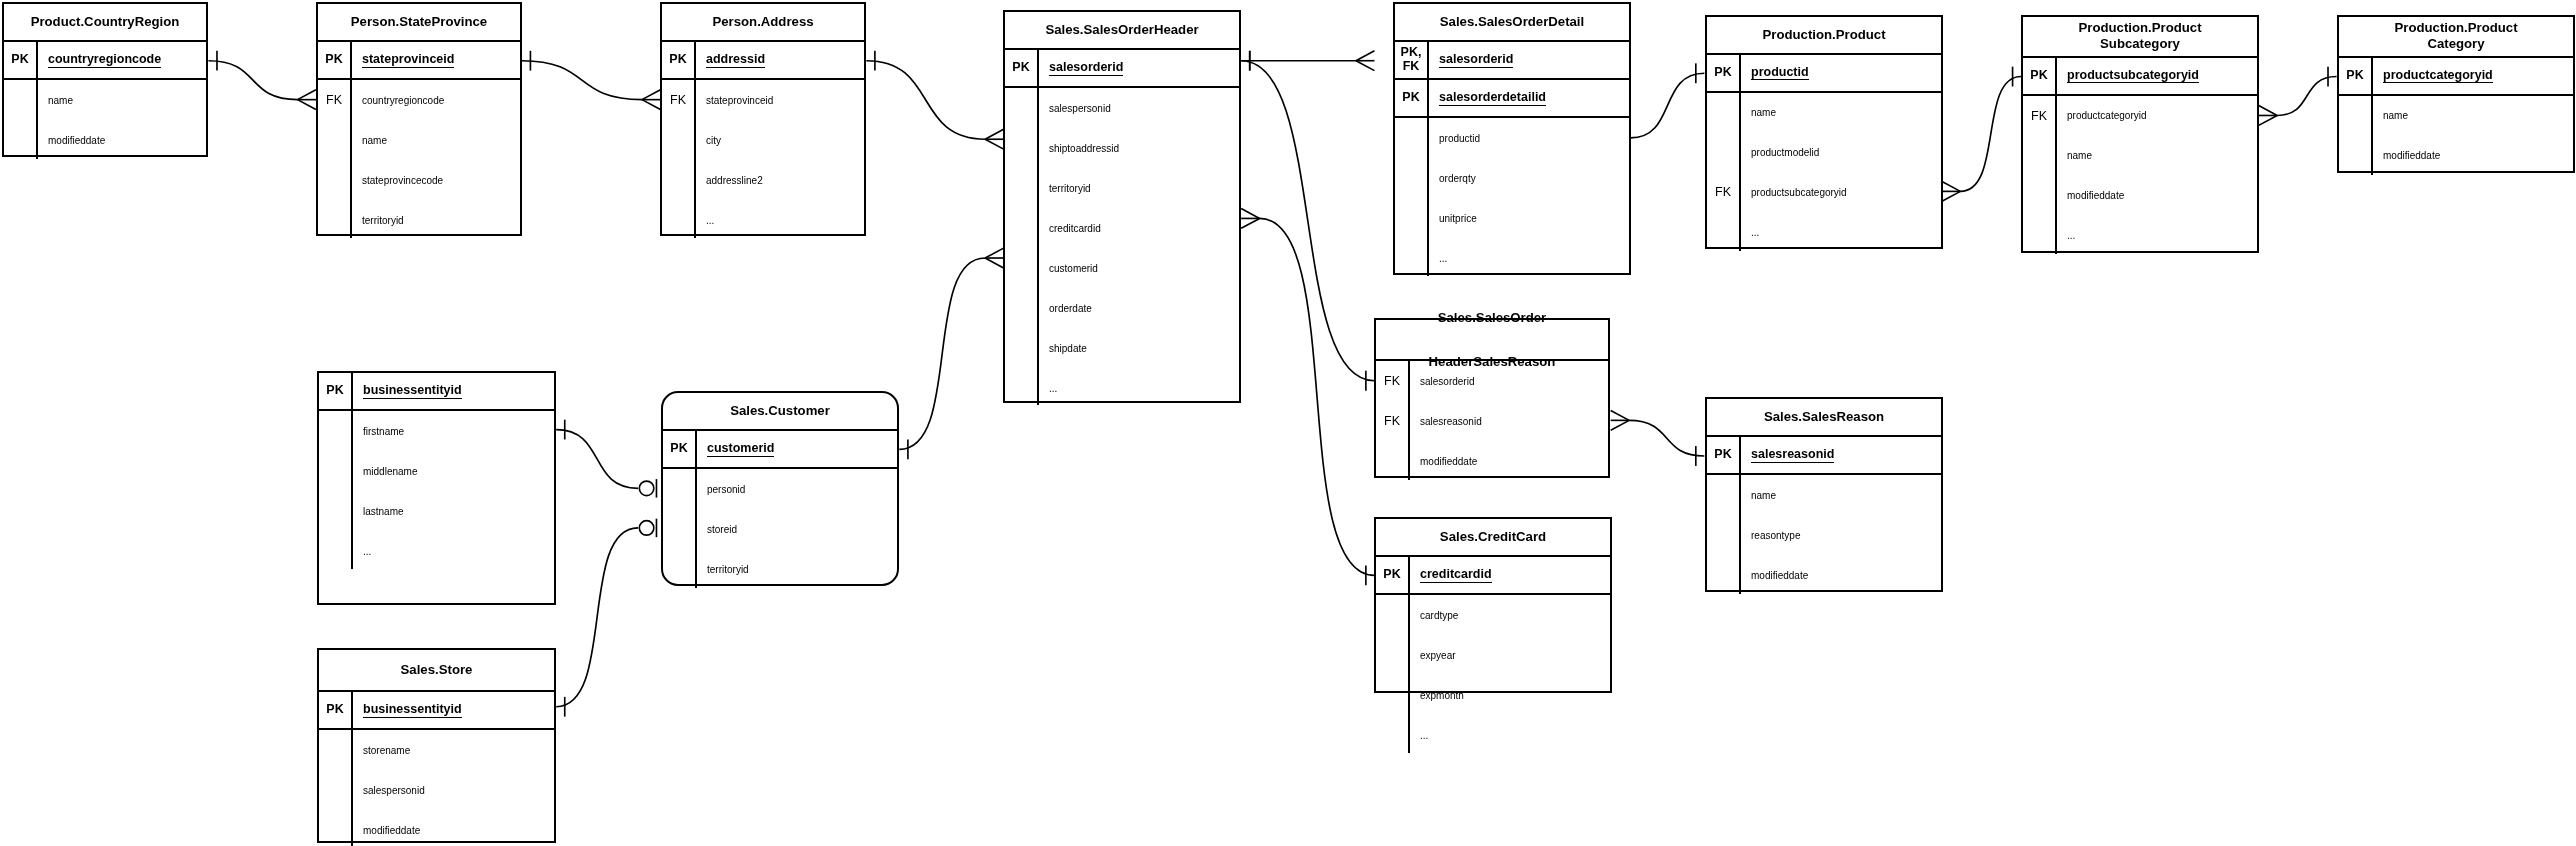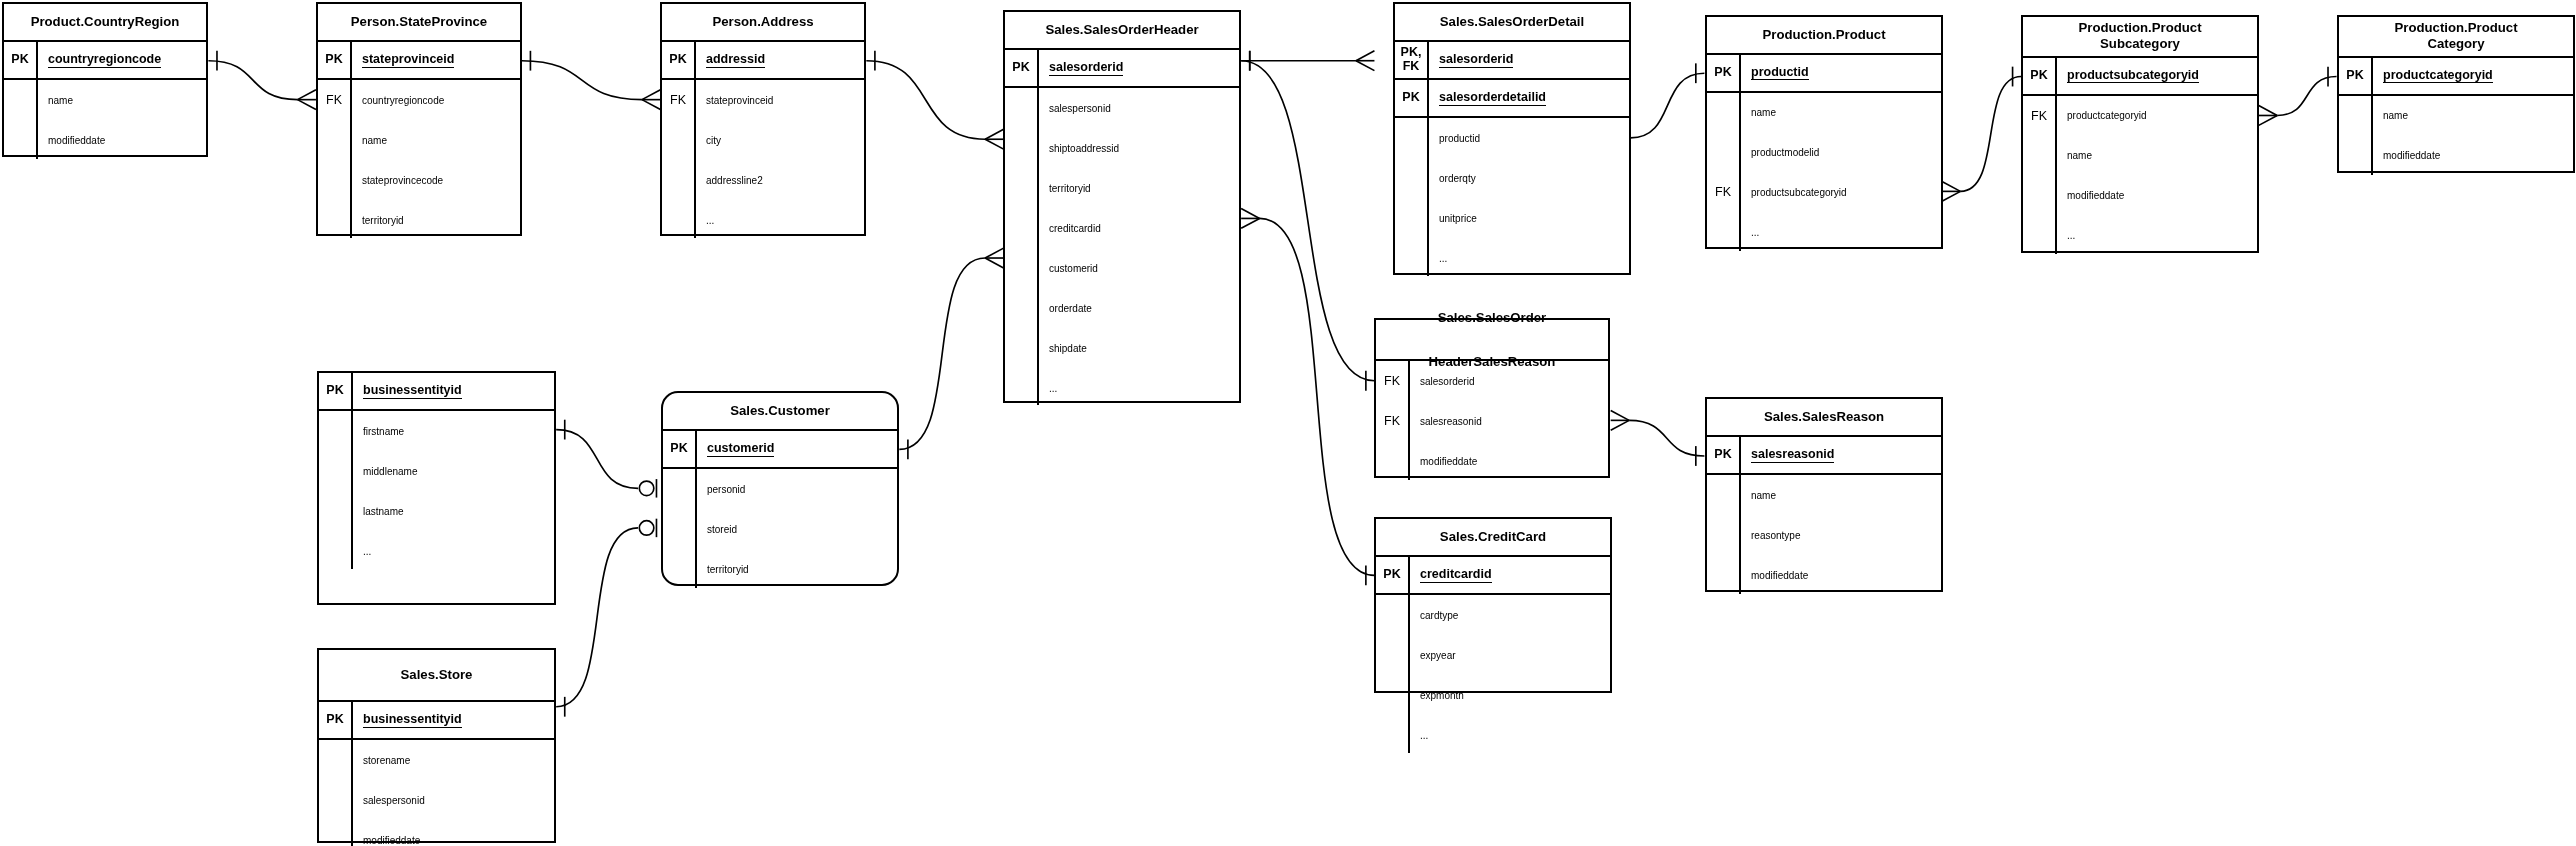--- a/index.html
+++ b/index.html
@@ -379,21 +379,21 @@
         <div class="tbl-body" style="height: 119px;">
           <div class="body-labels"></div>
           <div class="body-rows">
             <div class="body-row">personid</div>
             <div class="body-row">storeid</div>
             <div class="body-row">territoryid</div>
           </div>
         </div>
       </div>
       <div class="tbl" style="left: 317px; top: 648px; width: 239px; height: 195px;">
-        <div class="tbl-title" style="height: 52px;">
+        <div class="tbl-title" style="height: 42px;">
           <div>Sales.Store</div>
         </div>
         <div class="key-row" style="height: 38px;">
           <div class="key-label">PK</div>
           <div class="key-name">
             <span>businessentityid</span>
           </div>
         </div>
         <div class="tbl-body" style="height: 119px;">
           <div class="body-labels"></div>

